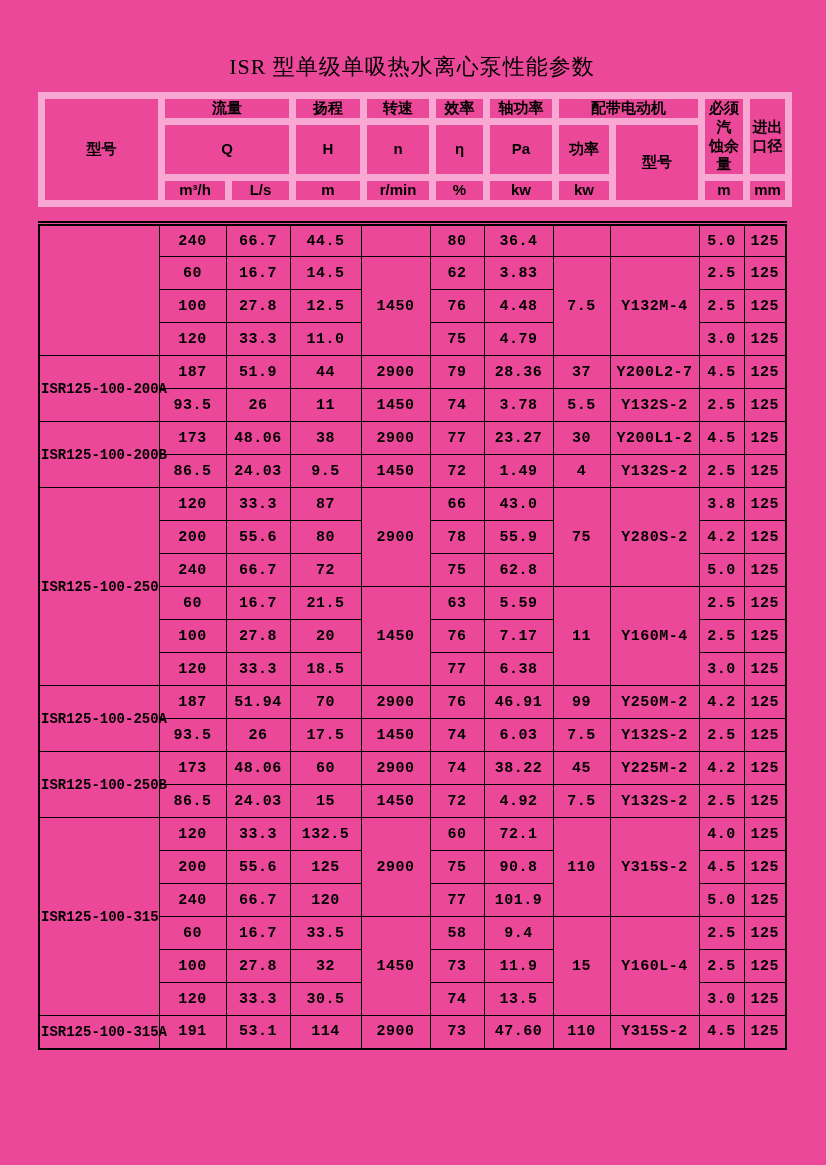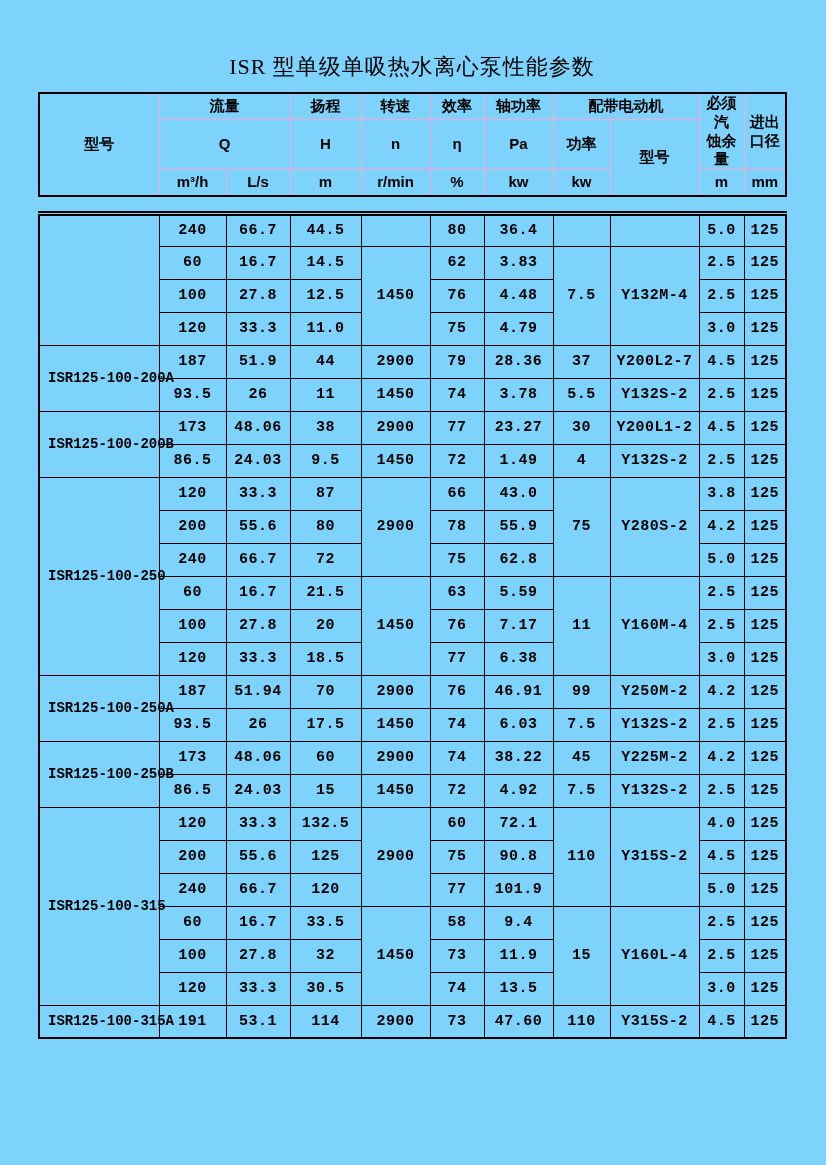--- a/index.html
+++ b/index.html
@@ -5,21 +5,21 @@
   * { margin: 0; padding: 0; box-sizing: border-box; }
   html, body { background: #ffffff; }
   body {
     width: 826px; height: 1165px;
     font-family: "Liberation Sans", sans-serif;
     color: #000000;
   }
   .page {
     position: relative;
     width: 826px; height: 1165px;
-    background: #7dd3fc;
+    background: #ec4899;
     overflow: hidden;
   }
   .doc-title {
     margin: 52px 0 0 0;
     width: 786px;
     padding-left: 38px;
     text-align: center;
     font-family: "Liberation Serif", "DejaVu Serif", serif;
     font-size: 22px;
     letter-spacing: 1px;
@@ -42,21 +42,21 @@
   col.c8  { width: 57px; }
   col.c9  { width: 89px; }
   col.c10 { width: 45px; }
   col.c11 { width: 42px; }
 
   table.hdr {
     margin-top: 10px;
     border: 2px solid #000;
   }
   table.hdr td {
-    border: 1px solid #f9a8d4;
+    border: 7px solid #f9a8d4;
     height: 26px;
     text-align: center;
     vertical-align: middle;
     font-weight: bold;
     font-size: 15px;
     line-height: 1.25;
     overflow: visible;
   }
   table.hdr td .stack { display: block; }
 
@@ -74,21 +74,21 @@
     font-weight: bold;
     font-size: 15px;
     letter-spacing: 0.5px;
     white-space: nowrap;
     overflow: visible;
   }
   table.databody td.model {
     text-align: left;
     font-size: 14px;
     letter-spacing: 0;
-    padding-left: 8px;
+    padding-left: 1px;
     margin-left: 35px;
   }
 </style>
 </head>
 <body>
 
 <div class="page">
 
   <div class="doc-title">ISR 型单级单吸热水离心泵性能参数</div>
 

